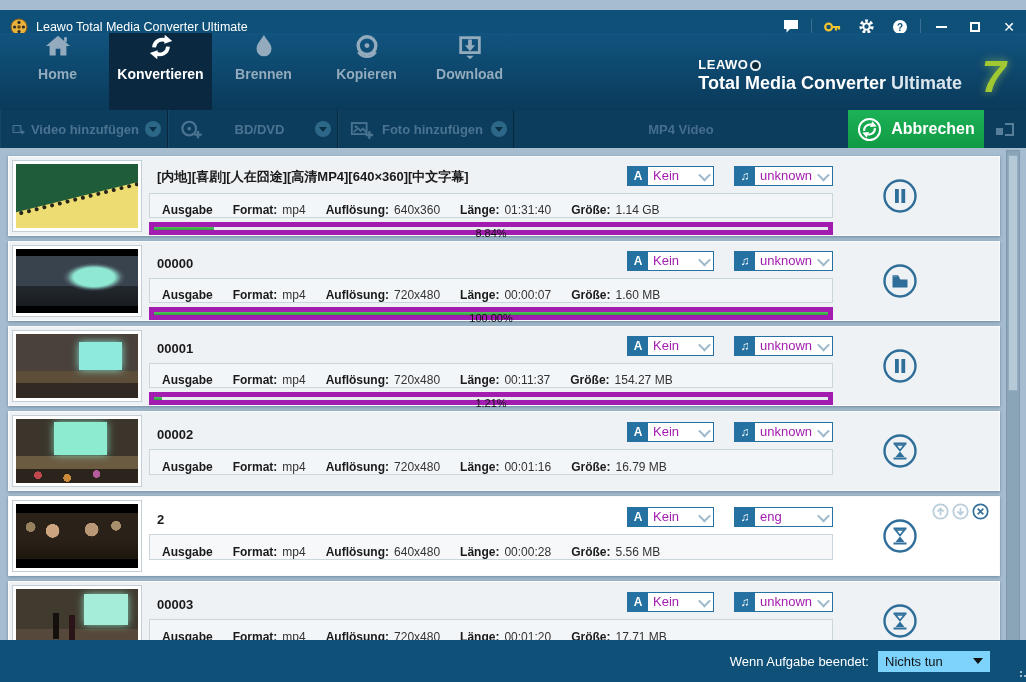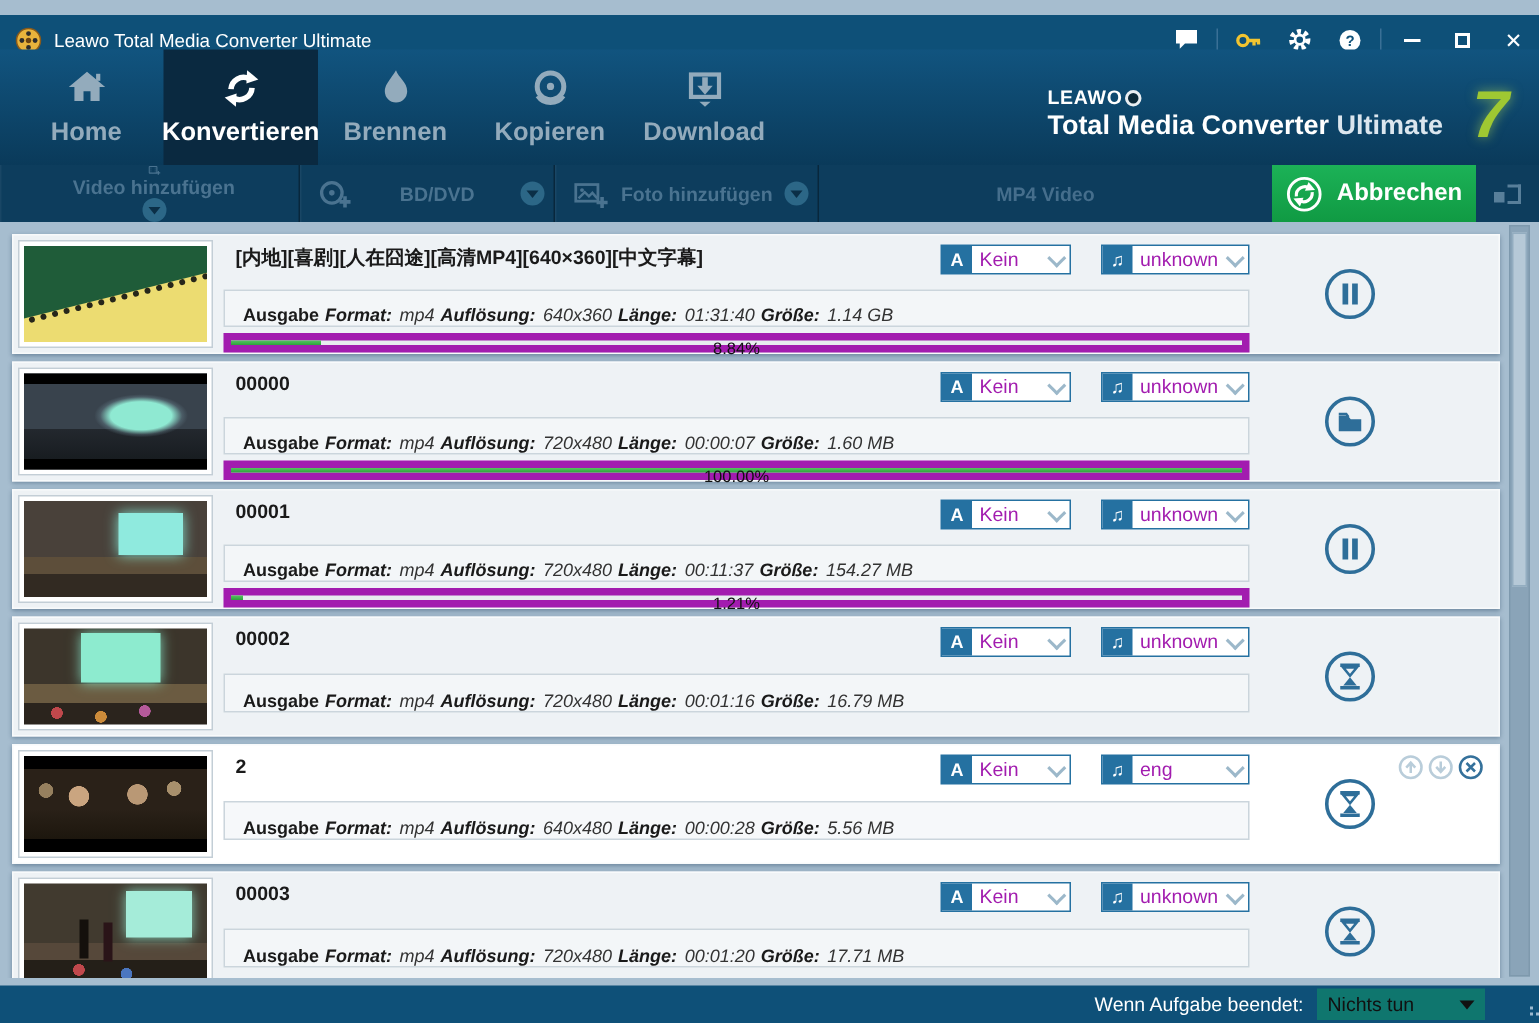--- a/index.html
+++ b/index.html
@@ -15,42 +15,42 @@
   .tb-ic { width:34px; height:33px; display:flex; align-items:center; justify-content:center; cursor:default; }
   .tb-sep { width:1px; height:16px; background:#3a7096; margin:0 3px; }
   .min-glyph { width:11px; height:2px; background:#fff; }
   .max-glyph { width:10px; height:10px; border:2px solid #fff; }
   .close-glyph { color:#fff; font-size:14px; line-height:1; }
 
   
   .nav { position:absolute; top:33px; left:0; right:0; height:77px;
     background:linear-gradient(180deg,#11547f,#0a3a5a); display:flex; padding-left:6px; }
   .nav-tab { width:103px; display:flex; flex-direction:column; align-items:center;
-    justify-content:center; gap:5px; color:#93abbc; font-size:17px; font-weight:bold; }
+    gap:5px; color:#93abbc; font-size:14px; font-weight:bold; }
   .nav-tab svg { fill:#93abbc; stroke:#93abbc; }
   .nav-tab.active { background:#0a2940; color:#fff; }
   .nav-tab.active svg { fill:#fff; stroke:#fff; }
   .logo { position:absolute; right:64px; top:25px; color:#fff; line-height:1.15; }
   .logo-brand { font-size:13px; font-weight:bold; letter-spacing:.5px; display:flex; align-items:center; gap:2px; }
   .logo-dot { width:11px; height:11px; background:#0b2838; border-radius:50%; display:inline-block;
     border:2px solid #e9eef2; }
   .logo-line2 { font-size:18px; }
   .logo-line2 b { font-weight:bold; }
   .logo-line2 span.ed { font-weight:bold; color:#dbe6ee; }
   .logo-seven { position:absolute; right:-44px; top:-6px; font-size:44px; font-weight:bold;
     color:#9fc832; text-shadow:0 0 8px rgba(190,230,80,.55); font-style:italic; }
 
   
   .toolbar { position:absolute; top:110px; left:0; right:0; height:38px; background:#0d3d5d;
     display:flex; align-items:center; }
   .tbb { height:38px; display:flex; align-items:center; padding:0 6px 0 12px;
     border-right:1px solid rgba(0,0,0,.35); box-shadow:inset 1px 0 0 rgba(255,255,255,.05);
     color:#4a7390; font-weight:bold; font-size:13px; }
   .tbb .tlabel { flex:1; text-align:center; padding:0 6px; white-space:nowrap; }
-  .w-video{ width:200px;flex-direction:column; } .w-bd{ width:170px; } .w-foto{ width:176px; }
+  .w-video{ width:168px; } .w-bd{ width:170px; } .w-foto{ width:176px; }
   .tarrow { width:16px; height:16px; border-radius:50%; background:#2c6787; display:flex;
     align-items:center; justify-content:center; flex:none; }
   .tarrow::after { content:""; border:4px solid transparent; border-top:5px solid #0b2f47; margin-top:4px; }
   .profile { flex:1; text-align:center; color:#456e8c; font-weight:bold; font-size:13px; }
   .cancel-btn { width:136px; height:38px; background:linear-gradient(180deg,#1cb257,#109a43);
     display:flex; align-items:center; justify-content:center; gap:9px; color:#fff;
     font-size:16px; font-weight:bold; flex:none; }
   .panel-ic { width:42px; display:flex; align-items:center; justify-content:center; gap:2px; flex:none; }
   .panel-ic .pa { width:7px; height:7px; background:#587f9a; margin-top:4px; }
   .panel-ic .pb { width:9px; height:13px; border:2px solid #587f9a; border-left:none; }
@@ -91,62 +91,62 @@
   .t6 { background:
     radial-gradient(circle 4px at 30% 90%, #c0484c 95%, rgba(0,0,0,0)),
     radial-gradient(circle 4px at 56% 94%, #4a76c0 95%, rgba(0,0,0,0)),
     linear-gradient(180deg,#413a2f 0 62%, #56483a 62% 80%, #241f18 80%); }
   .t6::before { content:""; position:absolute; left:56%; top:8%; width:36%; height:48%;
     background:#a5ecd9; box-shadow:0 0 8px rgba(150,240,215,.8); }
   .t6::after { content:""; position:absolute; left:30%; top:38%; width:6px; height:26px; background:#14100c;
     box-shadow:16px 2px 0 #2a1418; }
 
   .content { flex:1; min-width:0; padding:6px 6px 0 4px; display:flex; flex-direction:column; }
-  .top-line { height:24px; display:flex; align-items:flex-start; }
+  .top-line { height:24px; display:flex; align-items:flex-end; }
   .v-title { flex:1; min-width:0; padding-left:8px; font-size:13px; font-weight:bold; color:#1a1a1a;
     white-space:nowrap; overflow:hidden; }
   .selects { display:flex; gap:20px; flex:none; padding-right:0; }
   .select { display:flex; height:20px; border:1px solid #2571a1; background:#fff; align-items:stretch; }
   .badge { width:20px; background:#2571a1; color:#fff; font-weight:bold; font-size:12px;
     display:flex; align-items:center; justify-content:center; }
   .sel-text { width:48px; padding:0 5px; font-size:13px; color:#a21caf; line-height:18px;
     white-space:nowrap; overflow:hidden; }
   .select.audio .sel-text { width:60px; }
   .chev { width:17px; display:flex; align-items:center; justify-content:center; }
   .chev::after { content:""; width:7px; height:7px; border-right:2px solid #9cb8ca;
     border-bottom:2px solid #9cb8ca; transform:rotate(45deg) translate(-1px,-1px); }
 
   .details { margin-top:7px; height:26px; border:1px solid #cbd5dc; background:#f3f6f8;
     display:flex; align-items:flex-end; font-size:12px; color:#333; padding:0 12px; white-space:nowrap; }
   .lbl { font-weight:bold; color:#1a1a1a; }
-  .pair { margin-left:4px;font-style:italic; } .pair .lbl { margin-right:5px; }
+  .pair { margin-left:20px; } .pair .lbl { margin-right:5px; }
   .row.selected .details { background:#f6f8fa; }
 
   .progress { margin-top:4px; height:13px; background:#e7ecef; border:5px solid #a21caf;
     position:relative; font-size:11px; }
   .progress .fill { position:absolute; top:0; bottom:0; left:0; width:0;
     background:linear-gradient(180deg,#55c45f,#2ea13c); }
   .progress .ptext { position:absolute; left:0; right:0; top:0; bottom:0; text-align:center;
     line-height:12px; color:#111; }
 
   .action { width:160px; flex:none; display:flex; align-items:center; justify-content:center;
     padding-right:38px; }
   .reorder { position:absolute; top:6px; right:10px; display:flex; gap:3px; }
 
   
   .scrollbar { position:absolute; top:150px; bottom:31px; right:6px; width:14px;
     background:#8aa4b8; border:1px solid #7e99ad; }
   .sb-thumb { position:absolute; top:4px; left:1px; right:1px; height:236px;
     background:#b6c9d7; border:1px solid #93adc0; }
 
   
-  .statusbar { position:absolute; bottom:0; left:0; right:0; height:25px; background:#0e5078;
+  .statusbar { position:absolute; bottom:0; left:0; right:0; height:42px; background:#0e5078;
     display:flex; align-items:center; justify-content:flex-end; color:#fff; font-size:13px;
     gap:9px; padding-right:36px; }
-  .status-select { width:112px; height:21px; background:#0f766e; color:#111; display:flex;
+  .status-select { width:112px; height:21px; background:#7dd3fc; color:#111; display:flex;
     align-items:center; justify-content:space-between; padding:0 7px; font-size:13px; }
   .status-select::after { content:""; border:5px solid transparent; border-top:6px solid #111; margin-top:5px; }
   .grip { position:absolute; right:4px; bottom:9px; width:2px; height:2px; background:#9db9cf;
     box-shadow:4px 4px 0 #9db9cf, 0 4px 0 #9db9cf, 8px 4px 0 #9db9cf, 8px 0 #9db9cf, 8px -4px 0 #9db9cf; }
 </style>
 </head>
 <body>
 
 <div class="titlebar">
   <svg class="app-ico" viewBox="0 0 18 18">

